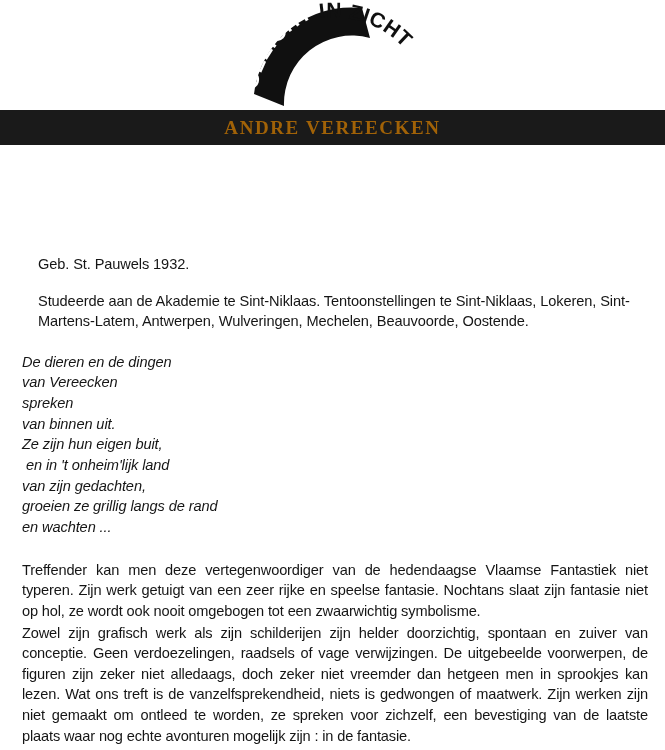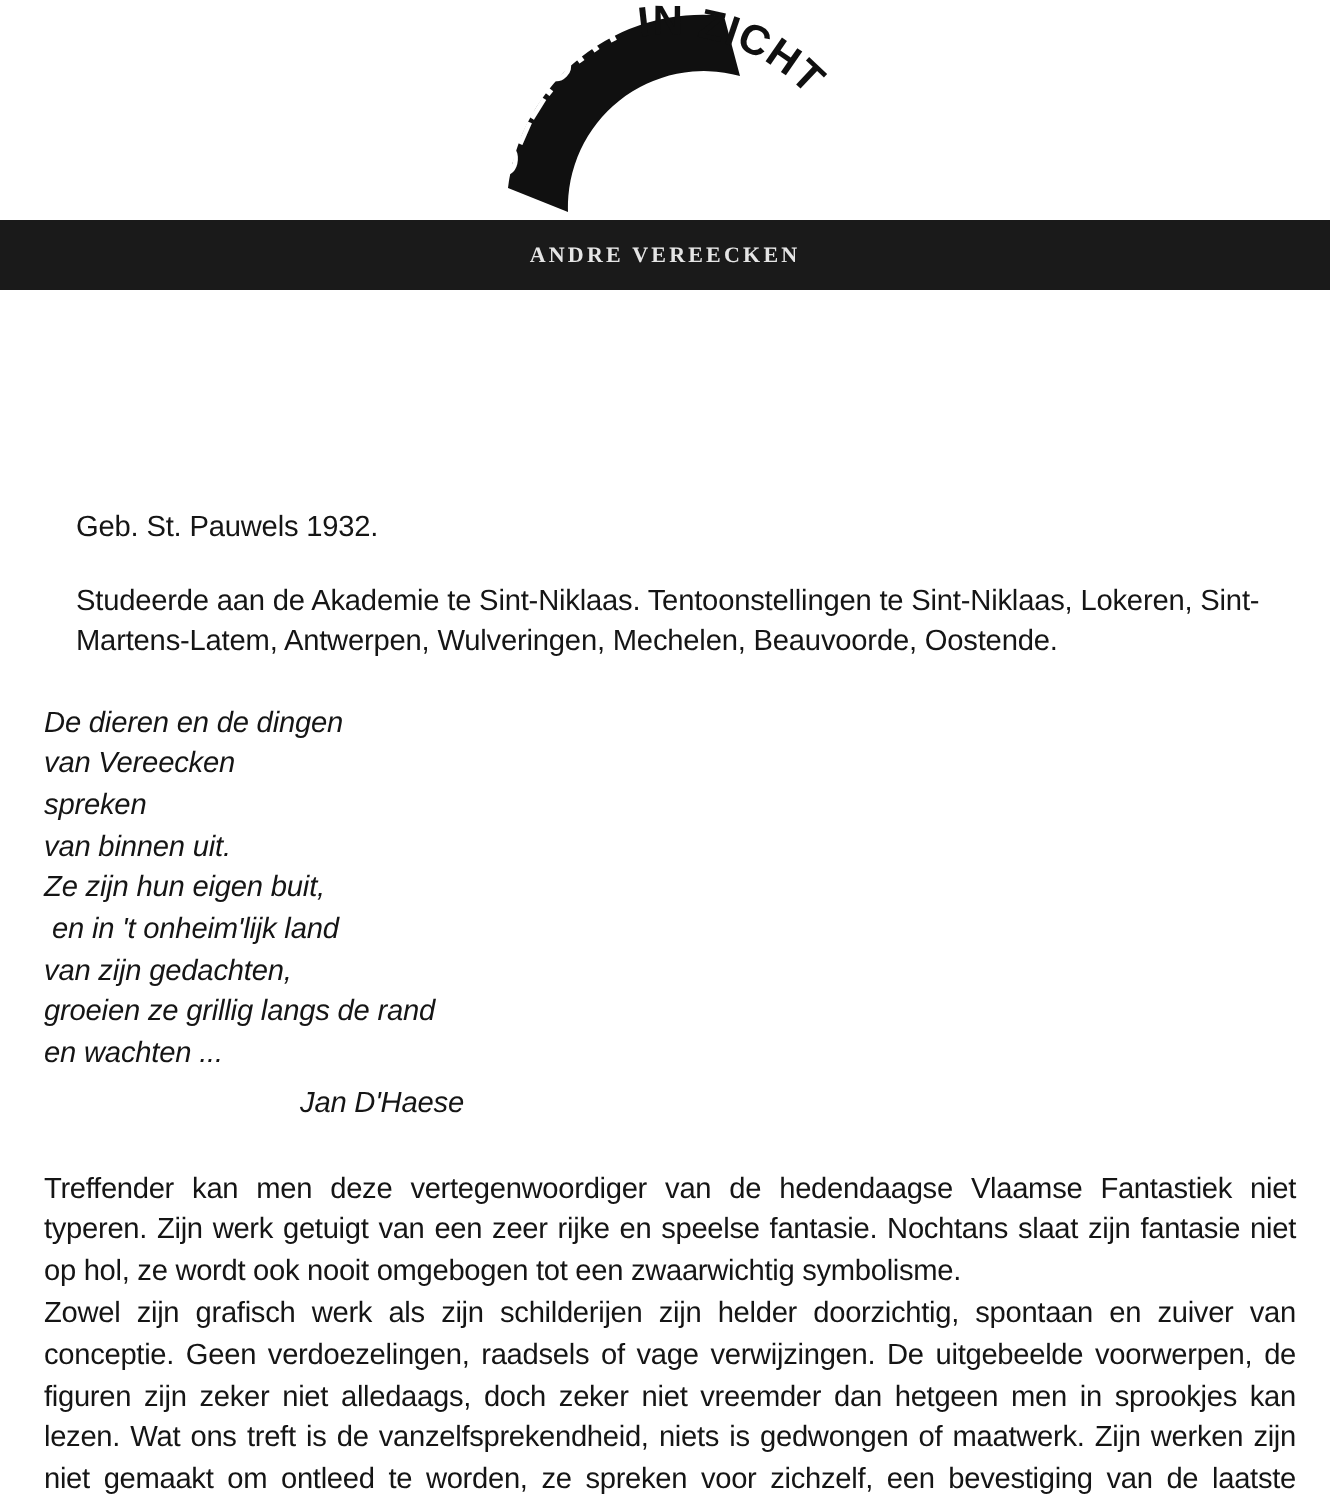--- a/index.html
+++ b/index.html
@@ -56,24 +56,24 @@
     left: 0;
     top: 110px;
     width: 665px;
     height: 35px;
     background: #1a1a1a;
     display: flex;
     align-items: center;
     justify-content: center;
   }
   .title-banner-text {
-    color: #e5e5e5;
+    color: #a16207;
     font-family: "Liberation Serif", serif;
     font-weight: 700;
-    font-size: 11px;
+    font-size: 19px;
     letter-spacing: 1.6px;
   }
 
   
   .content {
     position: absolute;
     left: 22px;
     top: 238px;
     width: 626px;
   }
@@ -168,21 +168,20 @@
   <div class="poem">
     <div class="poem-line">De dieren en de dingen</div>
     <div class="poem-line">van Vereecken</div>
     <div class="poem-line">spreken</div>
     <div class="poem-line">van binnen uit.</div>
     <div class="poem-line">Ze zijn hun eigen buit,</div>
     <div class="poem-line"> en in 't onheim'lijk land</div>
     <div class="poem-line">van zijn gedachten,</div>
     <div class="poem-line">groeien ze grillig langs de rand</div>
     <div class="poem-line">en wachten ...</div>
-    <div class="poem-author">Jan D'Haese</div>
   </div>
 
   <div class="body-text">
     <p><span>Treffender kan men deze vertegenwoordiger </span><b>van de hedendaagse Vlaamse Fantastiek</b><span> niet typeren.  Zijn werk getuigt van een zeer rijke en speelse fantasie.  Nochtans slaat zijn fantasie niet op hol, ze wordt ook nooit omgebogen tot een zwaarwichtig symbolisme.</span></p>
     <p><span>Zowel zijn grafisch werk als zijn schilderijen zijn helder doorzichtig, spontaan en zuiver van conceptie.  Geen verdoezelingen, raadsels of vage verwijzingen.  De uitgebeelde voorwerpen, de figuren zijn zeker niet alledaags, doch zeker niet vreemder dan hetgeen men in sprookjes kan lezen.  Wat ons treft is de vanzelfsprekendheid, niets is gedwongen of maatwerk.  Zijn werken zijn niet gemaakt om ontleed te worden, ze spreken voor zichzelf, </span><b>een bevestiging van de laatste plaats waar nog echte avonturen mogelijk zijn : in de fantasie.</b></p>
   </div>
 
 </div>
 
 </body></html>

